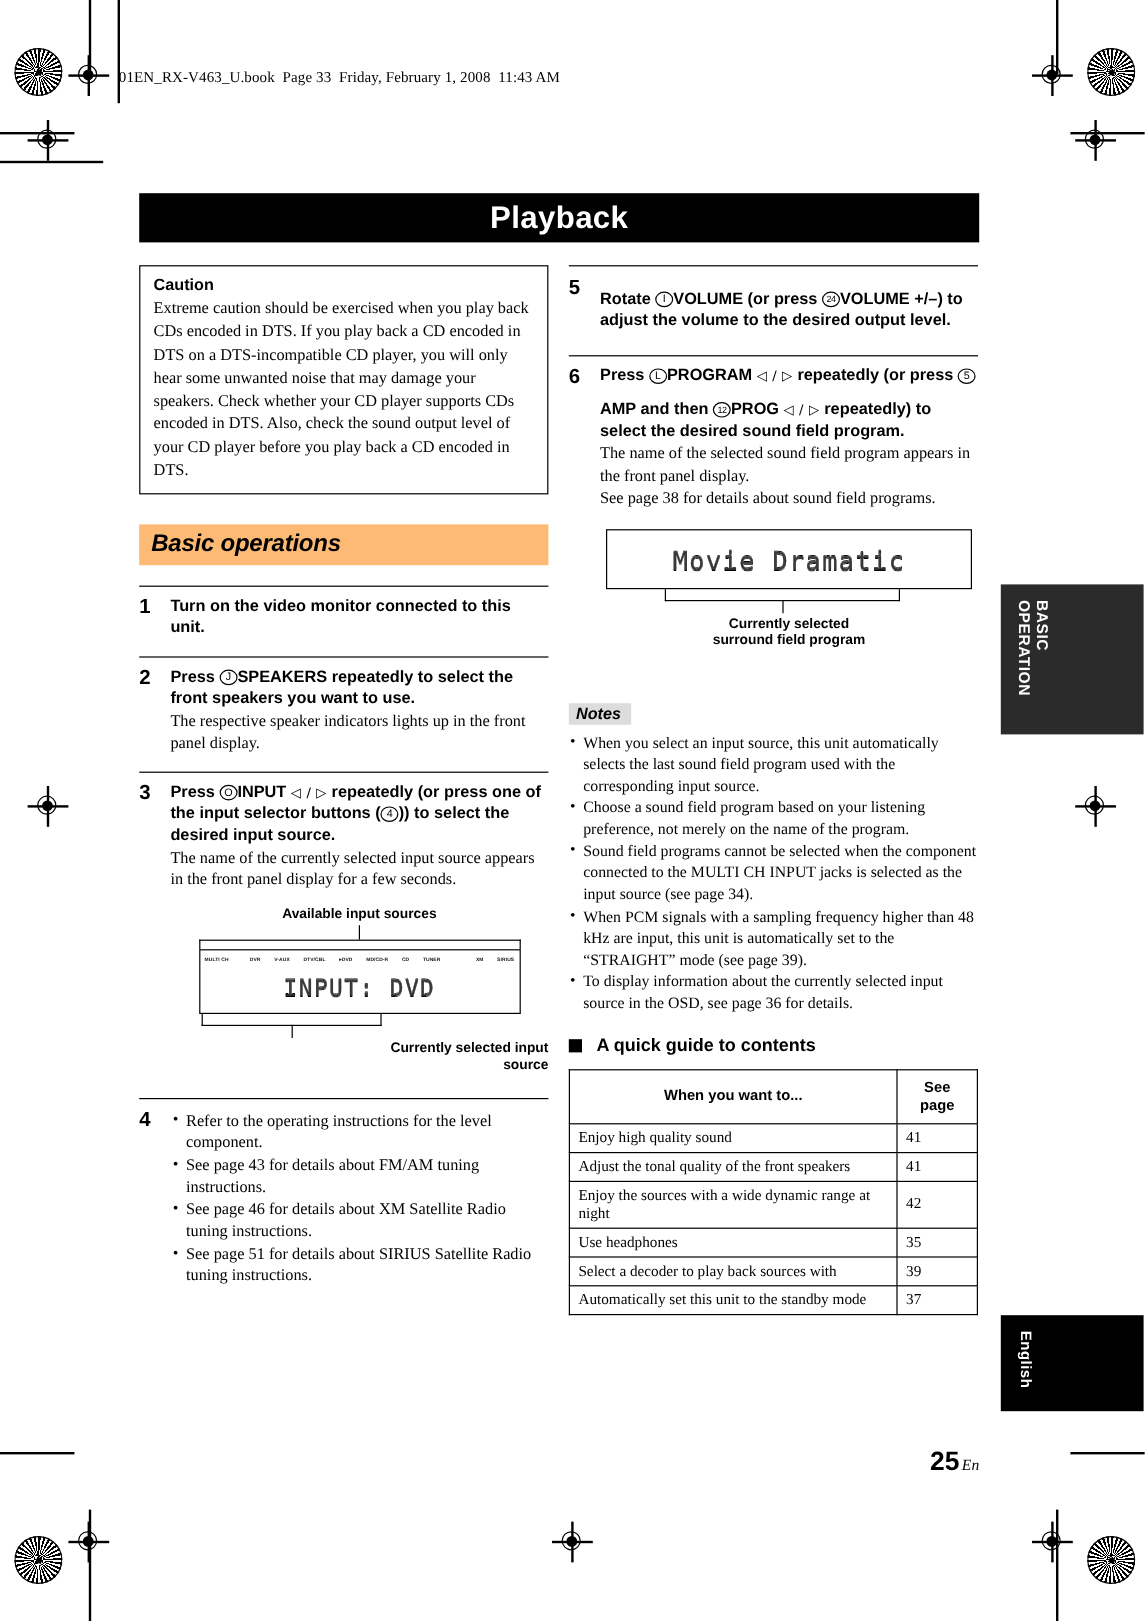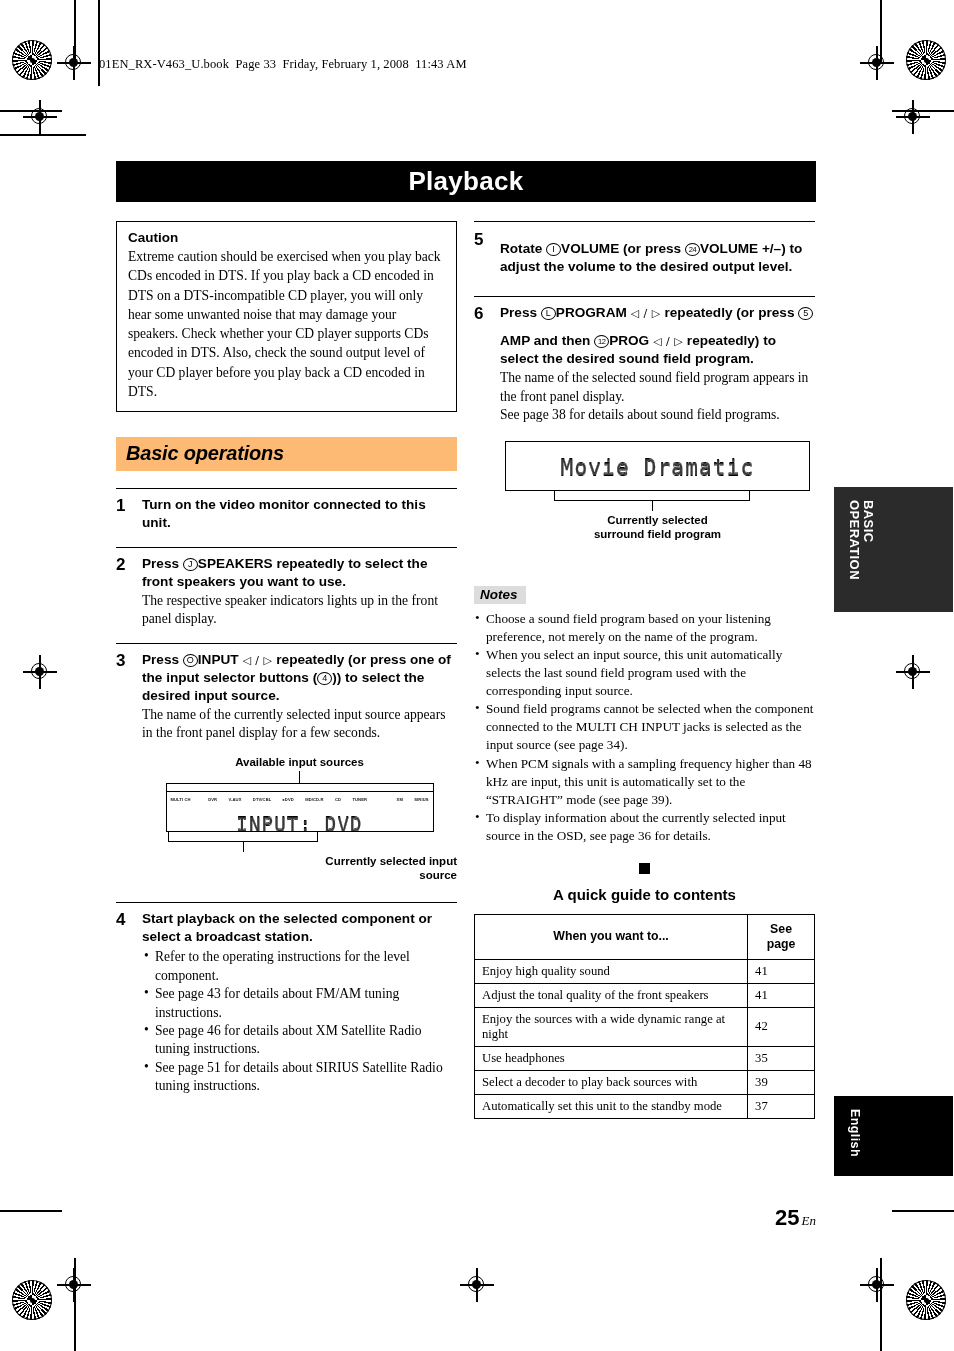--- a/index.html
+++ b/index.html
@@ -216,21 +216,21 @@
     margin-bottom: 3px;
   }
   .tickline-top {
     width: 1.4px;
     height: 12px;
     background: #000;
     margin: 0 auto;
   }
   .panel {
     border: 1.4px solid #000;
-    height: 41px;
+    height: 54px;
     position: relative;
     box-sizing: border-box;
     margin: 0 auto;
     width: 268px;
   }
   .panel-sources {
     position: absolute;
     top: 3px;
     left: 4px;
     right: 4px;
@@ -329,21 +329,20 @@
 
   
   .guide-head {
     margin-top: 18px;
     font-family: "Liberation Sans", sans-serif;
     font-weight: bold;
     font-size: 15px;
     display: flex;
     align-items: center;
     gap: 12px;
-    flex-direction: column;
   }
   .sq-bullet {
     width: 11px; height: 11px;
     background: #000;
     display: inline-block;
   }
   table.guide {
     border-collapse: collapse;
     width: 100%;
     margin-top: 11px;
@@ -545,21 +544,20 @@
               <div>Currently selected input</div>
               <div>source</div>
             </div>
           </div>
         </div>
       </div>
 
       <div class="step" style="margin-top:20px;">
         <div class="step-num">4</div>
         <div class="step-body">
-          <div class="step-lead">Start playback on the selected component or select a broadcast station.</div>
           <ul class="step-list">
             <li>Refer to the operating instructions for the level component.</li>
             <li>See page 43 for details about FM/AM tuning instructions.</li>
             <li>See page 46 for details about XM Satellite Radio tuning instructions.</li>
             <li>See page 51 for details about SIRIUS Satellite Radio tuning instructions.</li>
           </ul>
         </div>
       </div>
 
     </div>
@@ -591,22 +589,22 @@
               <div>Currently selected</div>
               <div>surround field program</div>
             </div>
           </div>
         </div>
       </div>
 
       <div class="notes-wrap">
         <div class="notes-head">Notes</div>
         <ul class="notes-list">
+          <li>When you select an input source, this unit automatically selects the last sound field program used with the corresponding input source.</li>
           <li>Choose a sound field program based on your listening preference, not merely on the name of the program.</li>
-          <li>When you select an input source, this unit automatically selects the last sound field program used with the corresponding input source.</li>
           <li>Sound field programs cannot be selected when the component connected to the MULTI CH INPUT jacks is selected as the input source (see page 34).</li>
           <li>When PCM signals with a sampling frequency higher than 48 kHz are input, this unit is automatically set to the “STRAIGHT” mode (see page 39).</li>
           <li>To display information about the currently selected input source in the OSD, see page 36 for details.</li>
         </ul>
       </div>
 
       <div class="guide-head">
         <span class="sq-bullet"></span>
         <span>A quick guide to contents</span>
       </div>

